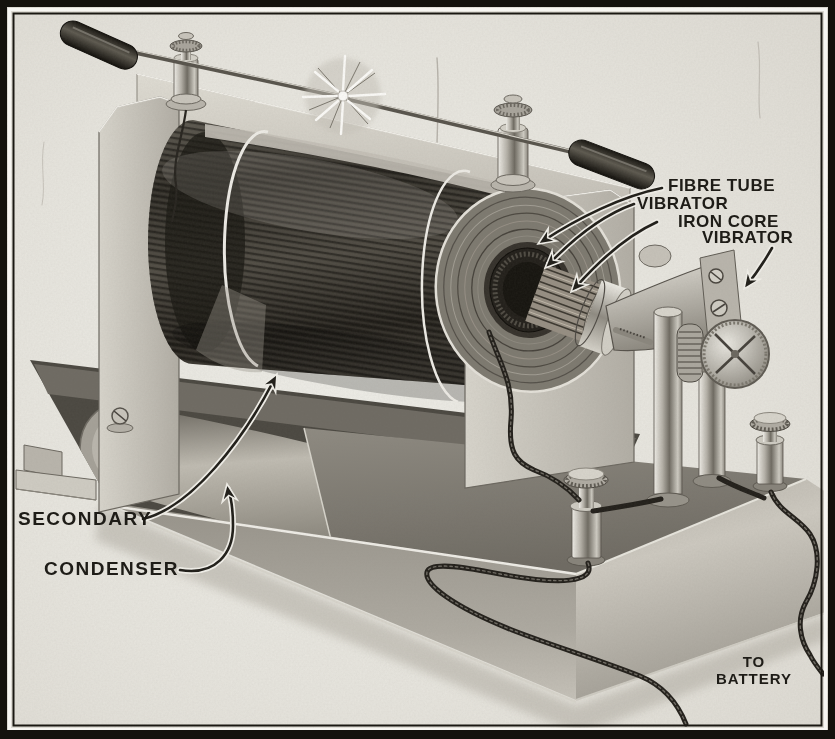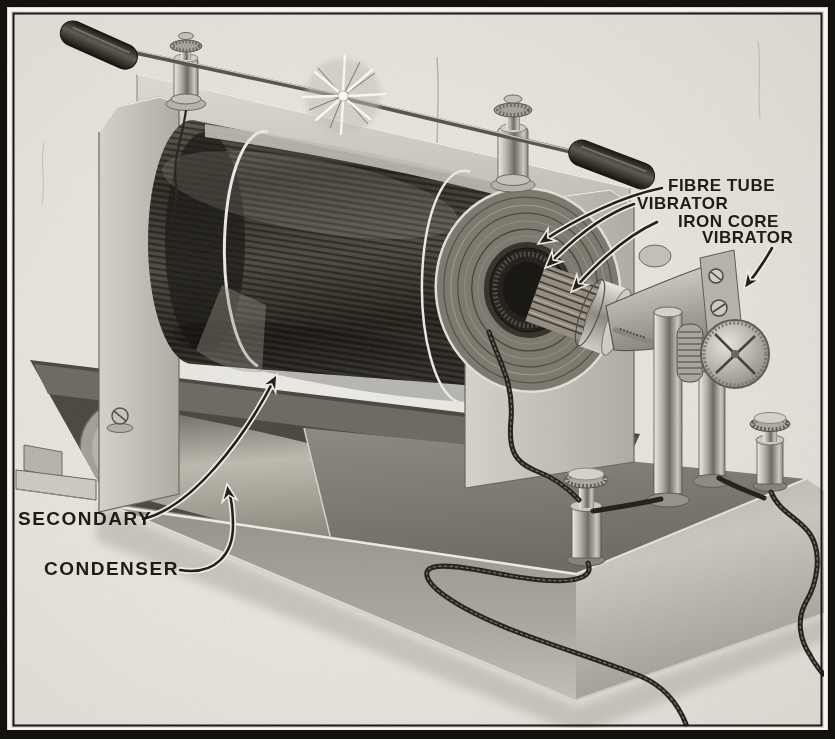--- a/index.html
+++ b/index.html
@@ -395,14 +395,18 @@
   <rect x="0" y="730" width="835" height="9" fill="#14120d" stroke="none"></rect>
 </g>
 </svg>
 
 <div class="lbl" id="lbl-fibre-tube">FIBRE TUBE</div>
 <div class="lbl" id="lbl-primary">VIBRATOR</div>
 <div class="lbl" id="lbl-iron-core">IRON CORE</div>
 <div class="lbl" id="lbl-vibrator">VIBRATOR</div>
 <div class="lbl big" id="lbl-secondary">SECONDARY</div>
 <div class="lbl big" id="lbl-condenser">CONDENSER</div>
-
+<div id="lbl-to-battery">
+  <span>TO</span>
+  <span>BATTERY</span>
 </div>
 
+</div>
+
 </body></html>

